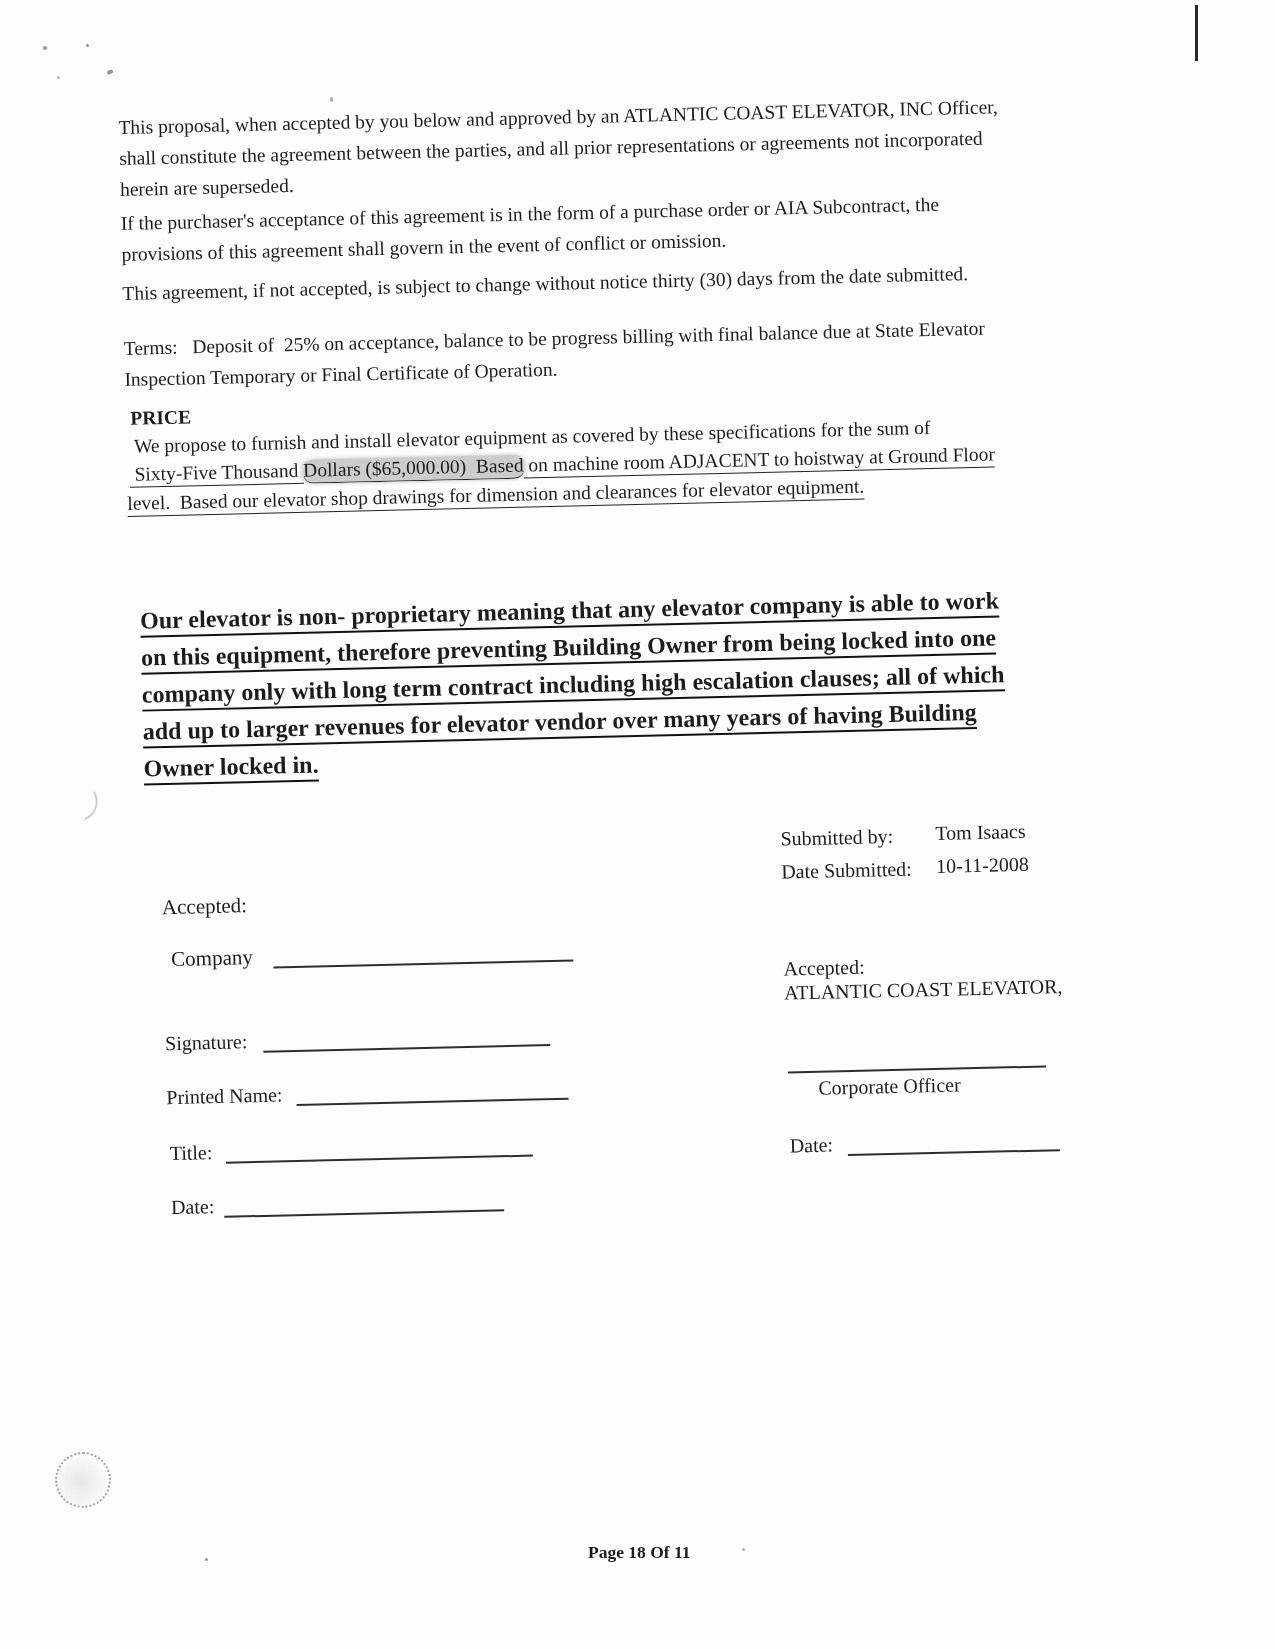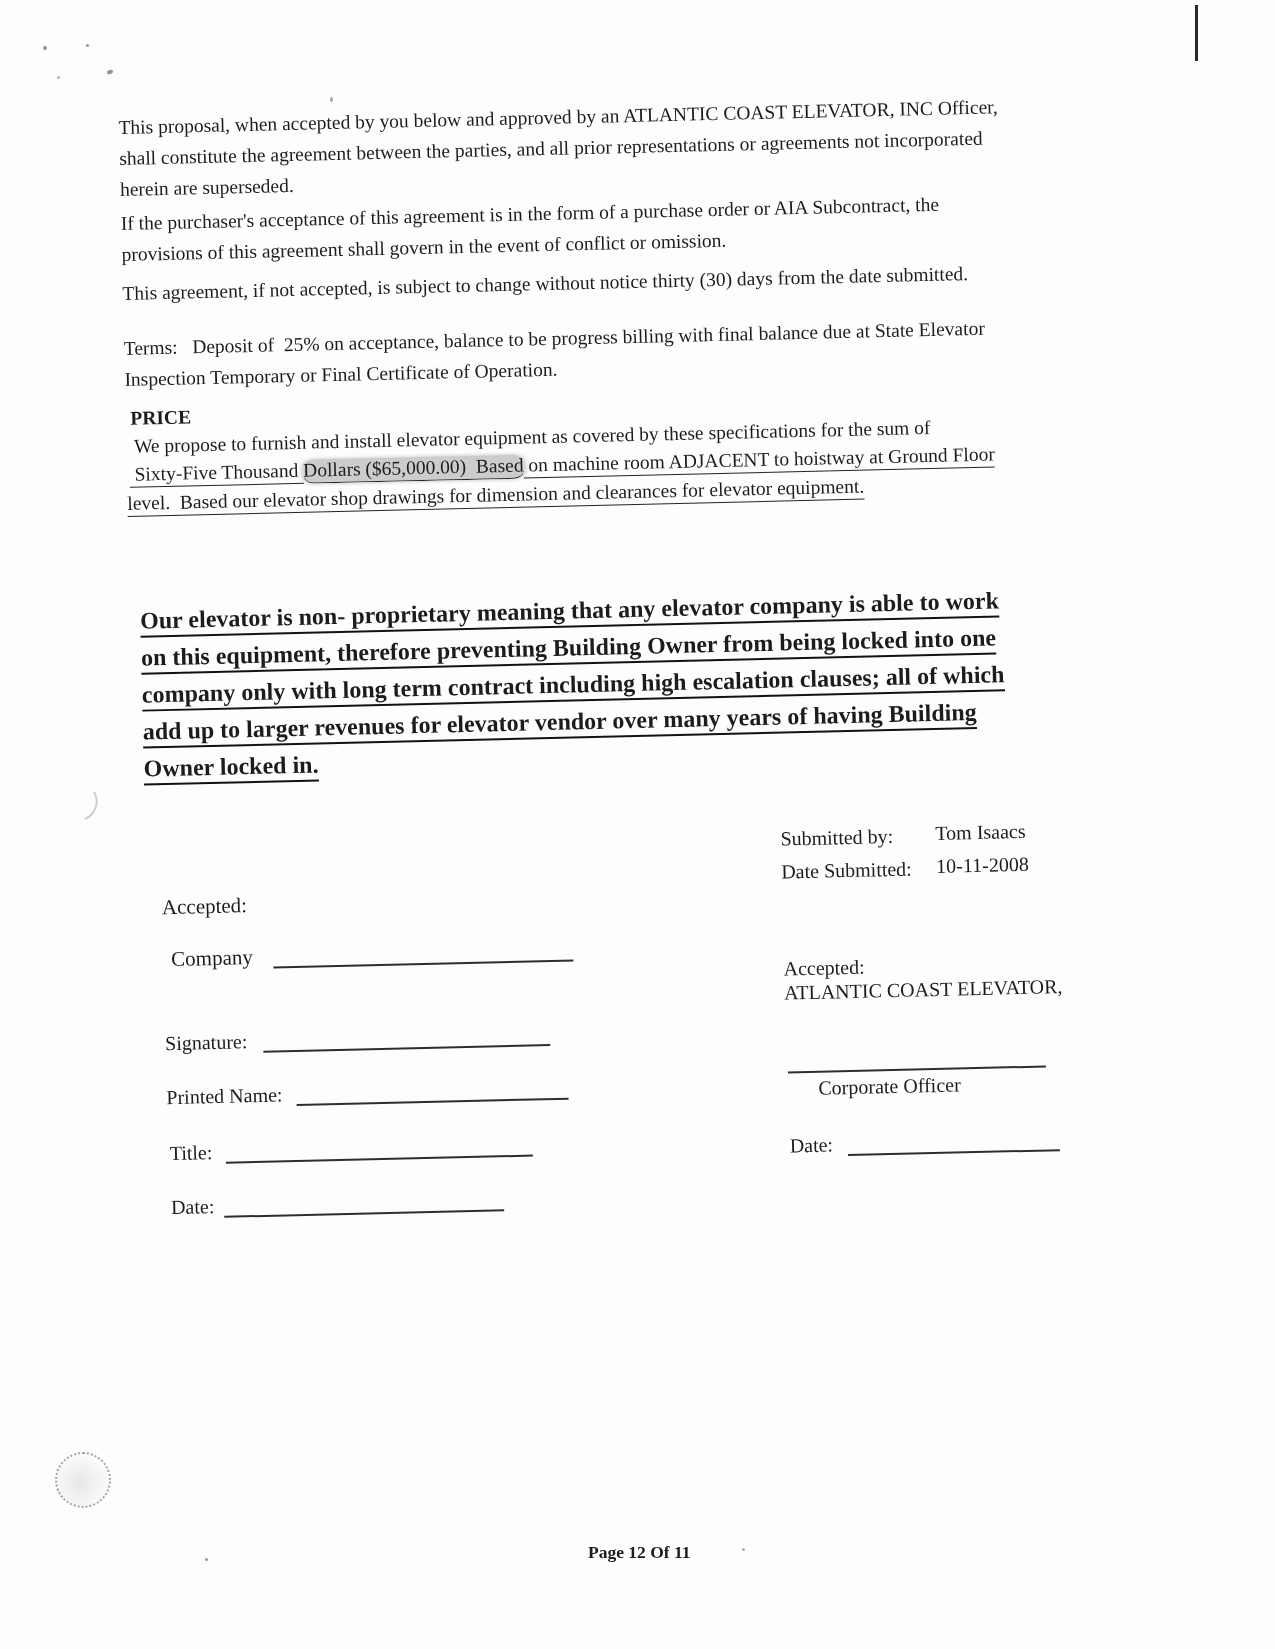--- a/index.html
+++ b/index.html
@@ -46,21 +46,21 @@
   <div class="speck" style="left:86px; top:44px; width:3px; height:3px;"></div>
   <div class="speck" style="left:107px; top:70px; width:6px; height:4px; border-radius:40%; transform:rotate(-20deg);"></div>
   <div class="speck" style="left:57px; top:76px; width:3px; height:3px; opacity:0.5;"></div>
   <div class="speck" style="left:330px; top:97px; width:3px; height:5px; opacity:0.6;"></div>
   <div class="speck" style="left:205px; top:1558px; width:3px; height:3px;"></div>
   <div class="speck" style="left:742px; top:1548px; width:3px; height:3px; opacity:0.55;"></div>
   <div class="edge-line"></div>
   <div class="arc"></div>
   <div class="seal"></div>
 
-  <div class="footer">Page 12 Of 11</div>
+  <div class="footer">Page 18 Of 11</div>
 
   <div class="rot">
 
     <div class="para" style="left:135px; top:100px;">
       <div>This proposal, when accepted by you below and approved by an ATLANTIC COAST ELEVATOR, INC Officer,</div>
       <div>shall constitute the agreement between the parties, and all prior representations or agreements not incorporated</div>
       <div>herein are superseded.</div>
     </div>
 
     <div class="para" style="left:135px; top:196px;">

